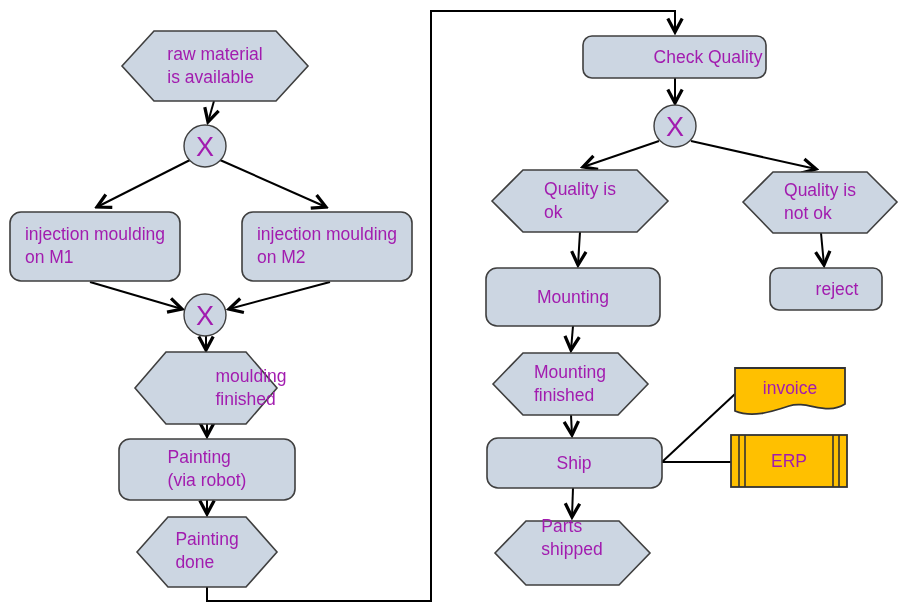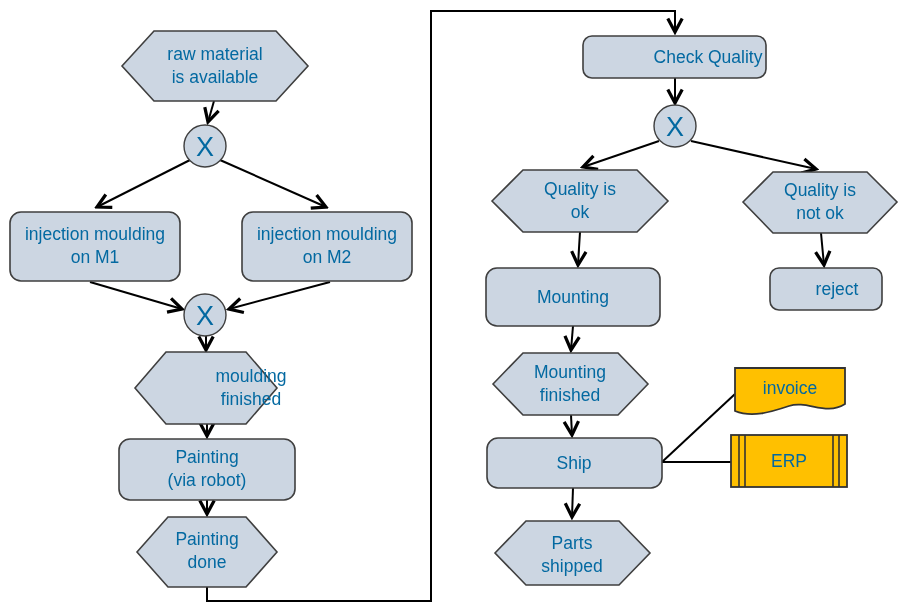--- a/index.html
+++ b/index.html
@@ -8,21 +8,21 @@
     font-family:"Liberation Sans",sans-serif;overflow:hidden;
   }
   #stage svg{position:absolute;left:0;top:0;}
   .node-shape{fill:var(--node-fill,#ccd6e2);stroke:var(--node-border,#3f3f3f);stroke-width:1.6;}
   .conn-shape{fill:var(--node-fill,#ccd6e2);stroke:var(--node-border,#3f3f3f);stroke-width:1.4;}
   .data-shape{fill:var(--data-fill,#ffc000);stroke:var(--data-border,#333333);stroke-width:1.8;}
   .data-inner{stroke:var(--data-border,#333333);stroke-width:1.6;}
   .edge{stroke:var(--line,#000);stroke-width:2;fill:none;}
   .label{
     position:absolute;transform:translate(-50%,-50%);
-    font-size:17.5px;line-height:1.3;color:#0369a1;text-align:center;
+    font-size:17.5px;line-height:1.3;color:#a21caf;
     white-space:pre-line;pointer-events:none;
   }
   .xor-label{font-size:27px;line-height:1;}
 </style>
 </head>
 <body>
 
 <div id="stage">
 
   <svg width="908" height="609" viewBox="0 0 908 609">
@@ -101,18 +101,18 @@
   <div class="label xor-label" style="left:675px;top:127px;">X</div>
   <div class="label" style="left:580px;top:201px;">Quality is
 ok</div>
   <div class="label" style="left:820px;top:202px;">Quality is
 not ok</div>
   <div class="label" style="left:573px;top:297px;">Mounting</div>
   <div class="label" style="left:826px;top:289px;margin-left:11px;">reject</div>
   <div class="label" style="left:570px;top:384px;">Mounting
 finished</div>
   <div class="label" style="left:574px;top:463px;">Ship</div>
-  <div class="label" style="left:572px;top:555px;">Parts
+  <div class="label" style="left:572px;top:538px;">Parts
 shipped</div>
   <div class="label" style="left:790px;top:388px;">invoice</div>
   <div class="label" style="left:789px;top:461px;">ERP</div>
 
 </div>
 
 </body></html>

